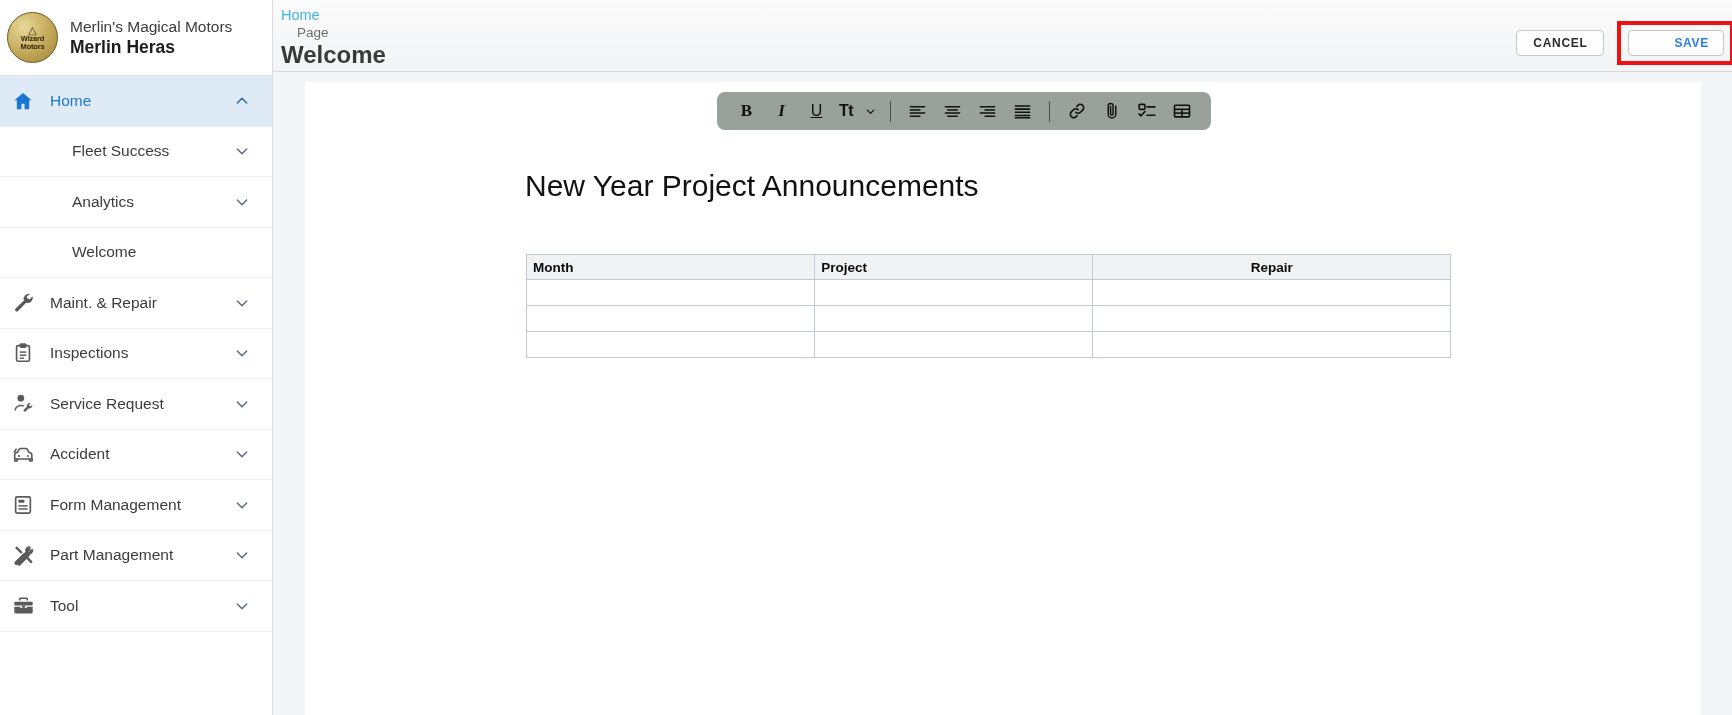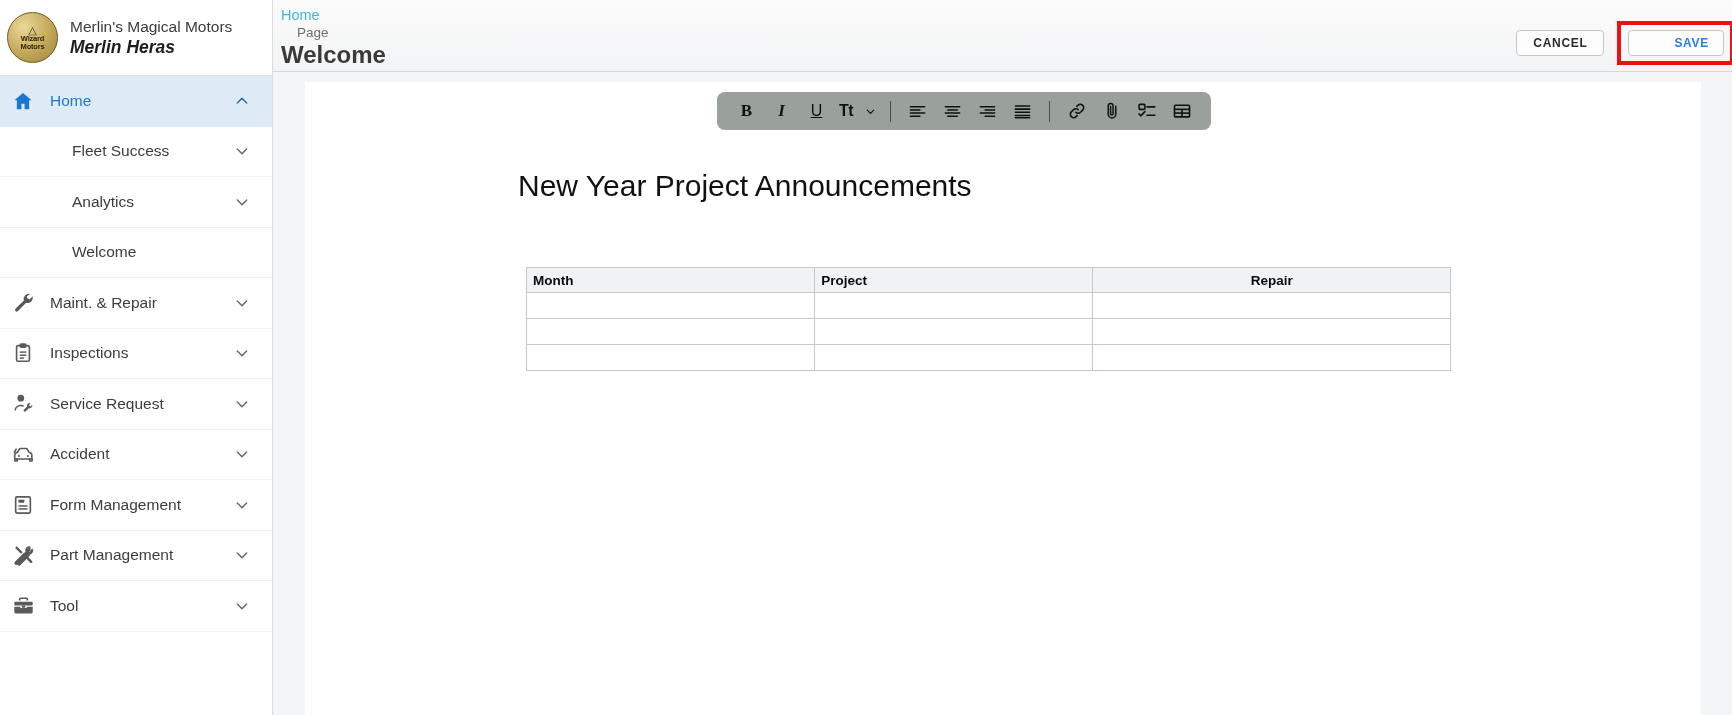--- a/index.html
+++ b/index.html
@@ -45,21 +45,21 @@
   }
   .logo-txt {
     font-size: 7.5px; line-height: 8px; font-weight: bold;
     color: #2e2608; text-align: center; letter-spacing: -0.2px;
   }
   #brand-text { margin-left: 12px; }
   #brand-company {
     font-size: 15.5px; color: #3b3b3b; line-height: 19px;
   }
   #brand-user {
-    font-size: 17.5px; color: #1d1d1d; font-weight: bold; line-height: 22px; font-style: italic;
+    font-size: 17.5px; color: #1d1d1d; font-weight: bold; line-height: 22px;
   }
 
   .nav-list { list-style: none; margin: 0; padding: 0; }
   .nav-item {
     height: 50.5px;
     display: flex; align-items: center;
     padding: 0 22px 0 0;
     border-bottom: 1px solid #f0f0f0;
     cursor: pointer;
     position: relative;
@@ -164,28 +164,28 @@
   .tsep {
     width: 1px; height: 21px; background: #2e332e;
     margin: 0 9px; opacity: .75;
   }
   .tool-bold { font-size: 17px; font-weight: bold; font-family: "Liberation Serif", serif; }
   .tool-italic { font-size: 17px; font-style: italic; font-weight: bold; font-family: "Liberation Serif", serif; }
   .tool-underline { font-size: 16px; text-decoration: underline; font-family: "Liberation Sans", sans-serif; }
   .tool-tt { font-size: 16px; font-weight: bold; font-family: "Liberation Sans", sans-serif; letter-spacing: -0.5px;}
 
   #doc-title {
-    position: absolute; left: 213px; top: 86px;
+    position: absolute; left: 220px; top: 86px;
     font-size: 30px; color: #111111;
     font-weight: normal; line-height: 36px;
     white-space: nowrap;
   }
 
   #doc-table {
-    position: absolute; left: 221px; top: 185px;
+    position: absolute; left: 221px; top: 172px;
     width: 925px;
     border-collapse: collapse;
     table-layout: fixed;
   }
   #doc-table th, #doc-table td {
     border: 1px solid #c3c9d2;
     height: 26px;
     padding: 0 6px;
     font-size: 13.5px;
   }

